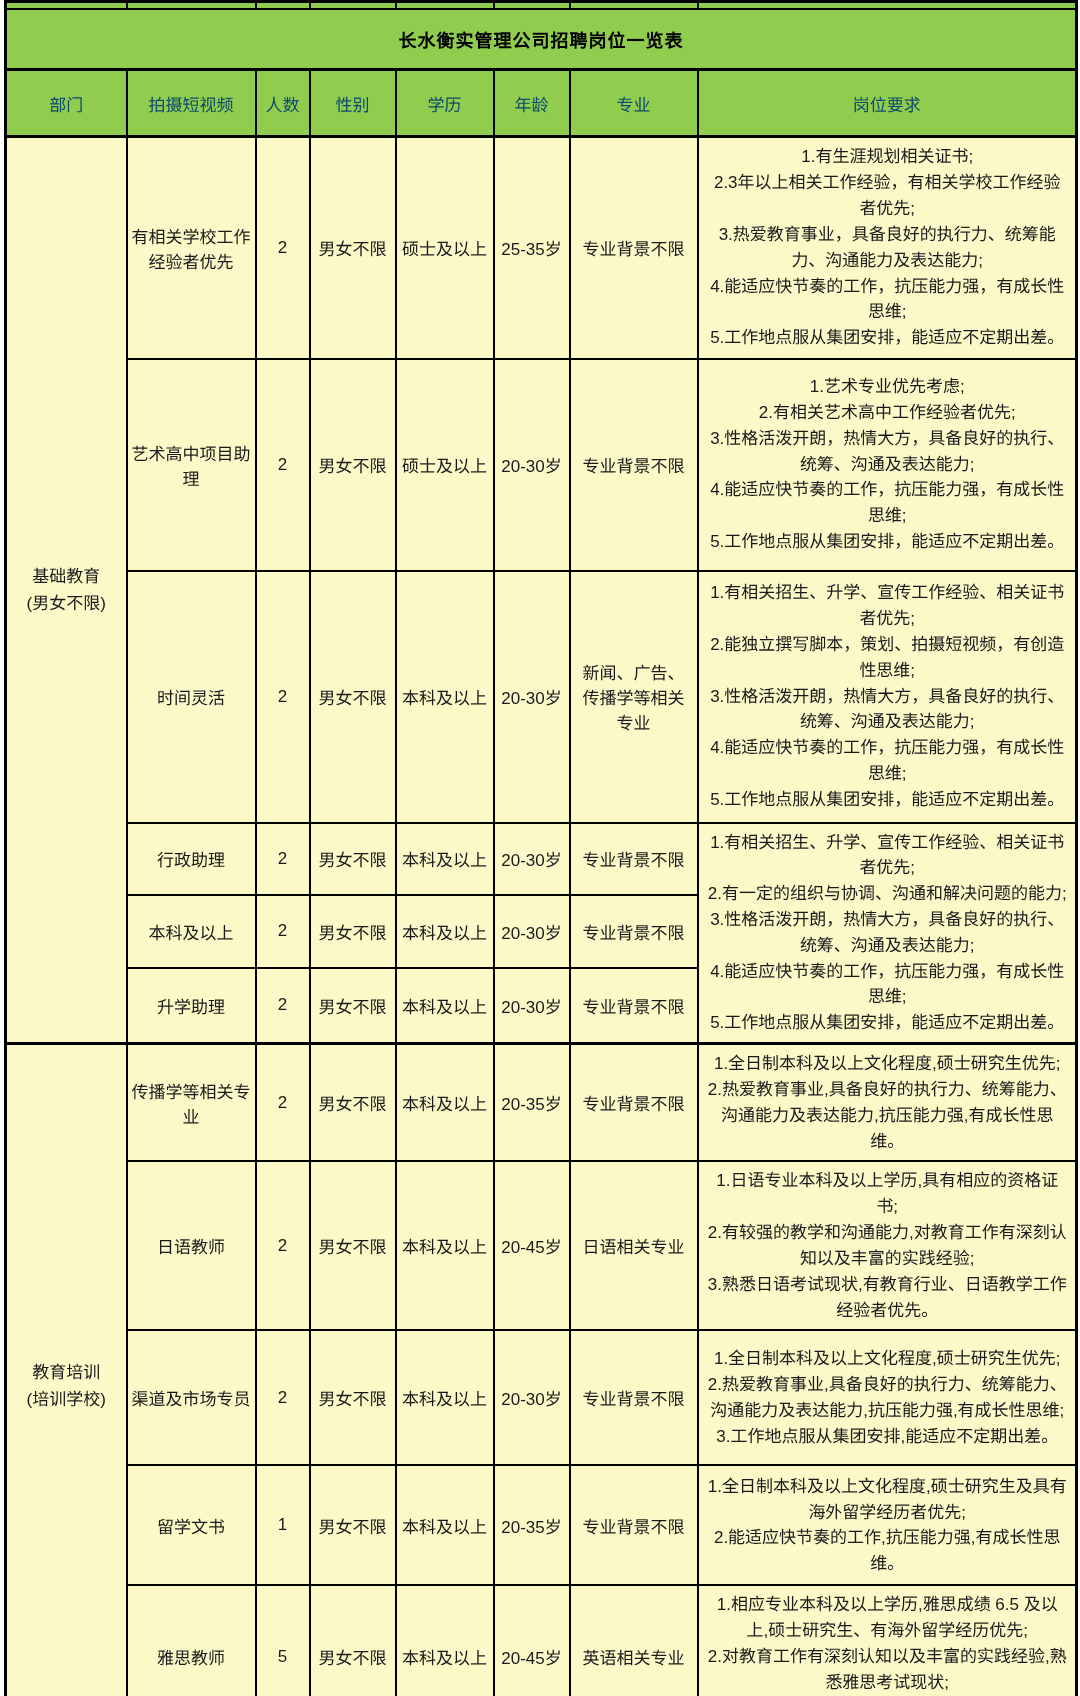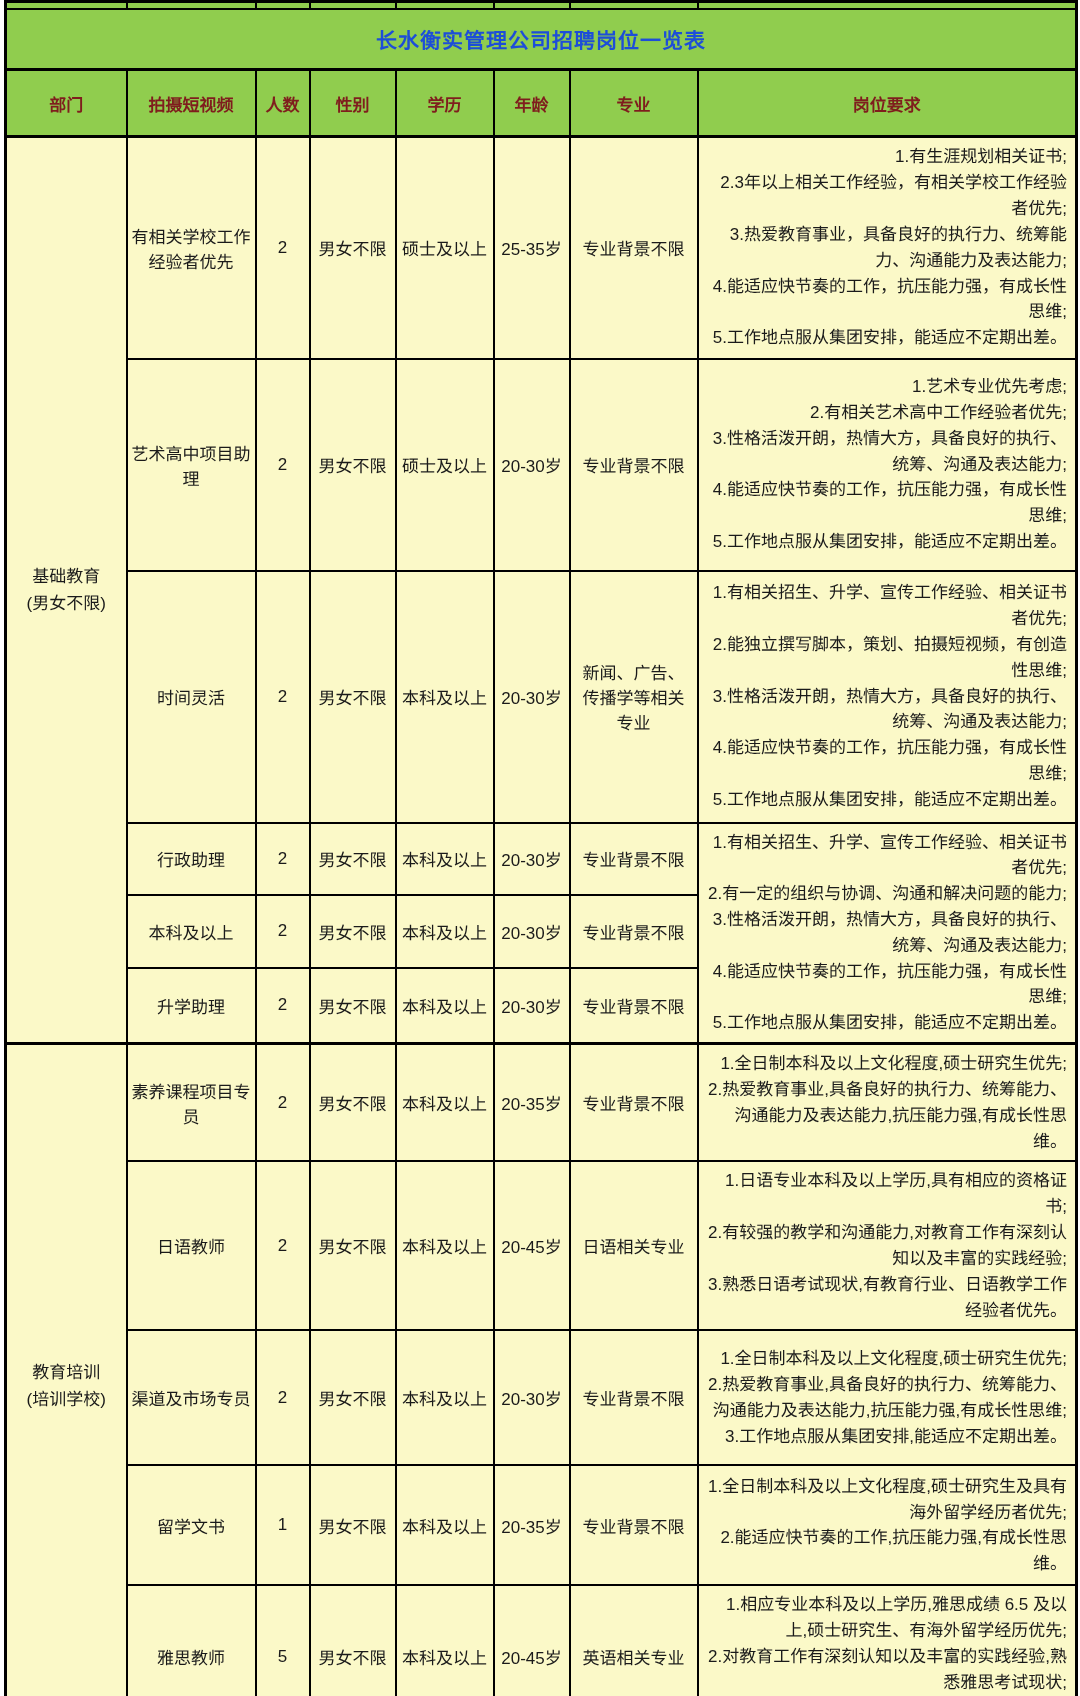--- a/index.html
+++ b/index.html
@@ -8,26 +8,26 @@
     --border-black:#000000;
   }
   html,body{margin:0;padding:0;background:#ffffff;}
   body{font-family:"Liberation Sans",sans-serif;color:#1a1a1a;}
   .sheet{width:1071px;margin:0 4px;}
   table{border-collapse:collapse;table-layout:fixed;width:100%;border:3px solid var(--border-black);}
   td{border:2px solid var(--border-black);background:var(--cell-yellow);
      font-size:17px;text-align:center;vertical-align:middle;padding:2px 4px;
      overflow:hidden;word-break:break-all;}
   tr.strip td{height:5px;padding:0;background:var(--header-green);}
-  td.title-cell{background:var(--header-green);color:#1d4ed8;font-size:21px;font-weight:bold;
+  td.title-cell{background:var(--header-green);color:#000000;font-size:18px;font-weight:bold;
      height:54px;border-bottom:3px solid var(--border-black);letter-spacing:1px;}
-  tr.head td{background:var(--header-green);color:#7f1d1d;font-weight:bold;height:60px;
+  tr.head td{background:var(--header-green);color:#0c4a6e;font-weight:normal;height:60px;
      border-bottom:3px solid var(--border-black);}
   td.dept{white-space:pre-line;line-height:1.6;}
-  td.req{text-align:right;white-space:pre-line;line-height:1.52;padding:6px 8px 6px 9px;}
+  td.req{text-align:center;white-space:pre-line;line-height:1.52;padding:6px 8px 6px 9px;}
   tr.sec td{border-top:3px solid var(--border-black);}
 </style>
 </head>
 <body>
 
 <div class="sheet">
 <table>
   <colgroup>
     <col style="width:121px">
         <col style="width:129px">
@@ -138,21 +138,21 @@
     <td>2</td>
     <td>男女不限</td>
     <td>本科及以上</td>
     <td>20-30岁</td>
     <td>专业背景不限</td>
   </tr>
 
   <tr class="sec" style="height:112px">
     <td class="dept" rowspan="5">教育培训
 (培训学校)</td>
-    <td>素养课程项目专员</td>
+    <td>传播学等相关专业</td>
     <td>2</td>
     <td>男女不限</td>
     <td>本科及以上</td>
     <td>20-35岁</td>
     <td>专业背景不限</td>
     <td class="req">1.全日制本科及以上文化程度,硕士研究生优先;
 2.热爱教育事业,具备良好的执行力、统筹能力、沟通能力及表达能力,抗压能力强,有成长性思维。</td>
   </tr>
 
   <tr style="height:148px">

